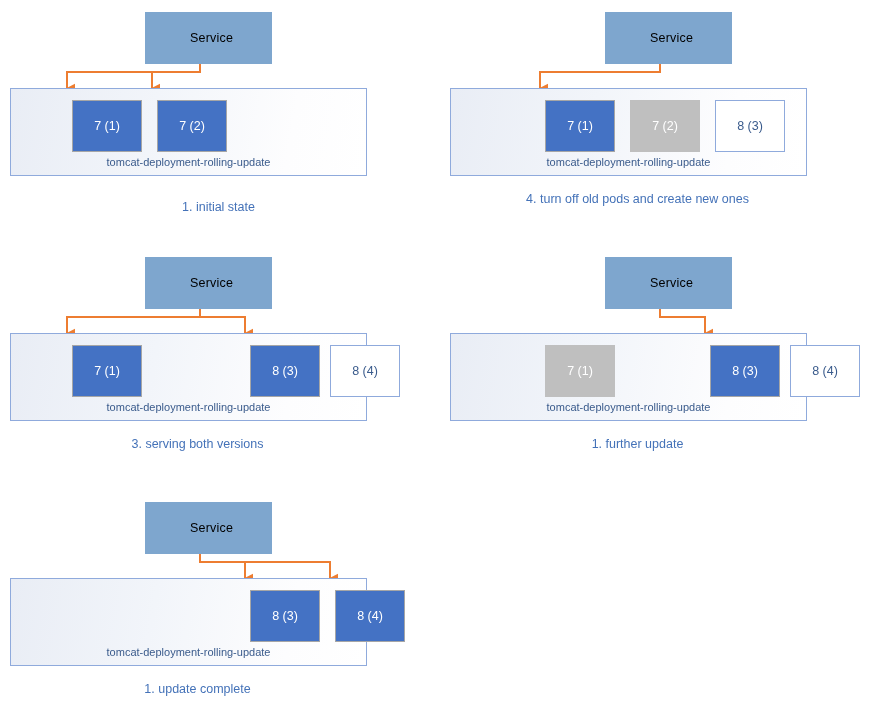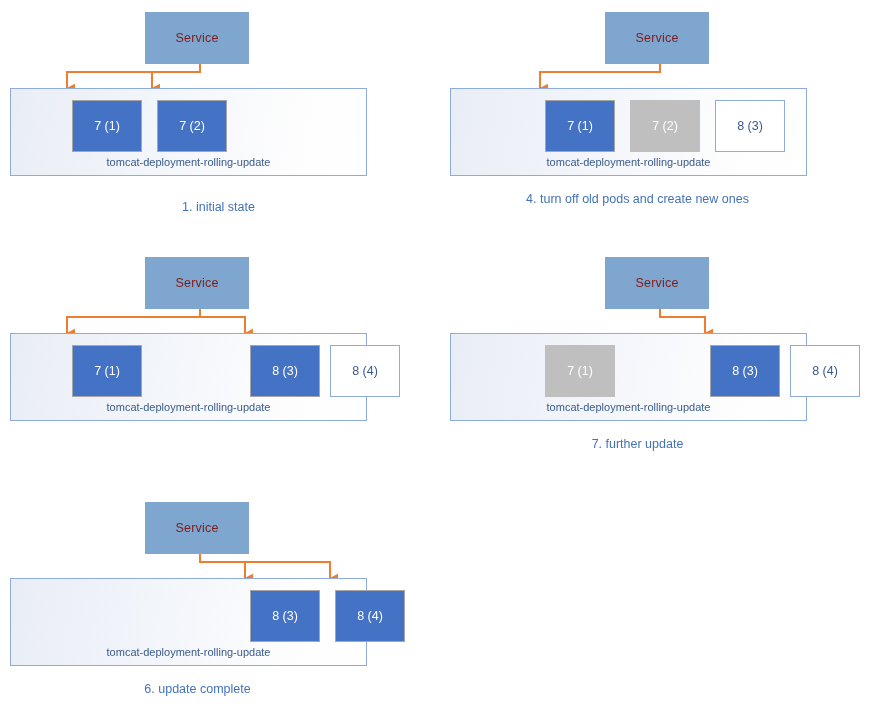--- a/index.html
+++ b/index.html
@@ -17,29 +17,30 @@
 
   .panel {
     position: absolute;
     width: 395px;
     height: 230px;
   }
 
   
   .service-box {
     position: absolute;
-    width: 104px;
+    width: 121px;
     height: 52px;
     background: #7EA6CE;
     display: flex;
     align-items: center;
     justify-content: center;
-    color: #7f1d1d;
+    color: #000000;
     font-size: 12.5px;
     letter-spacing: .2px;
+    padding-left: 6px;
   }
 
   
   .deployment {
     position: absolute;
     left: 10px;
     width: 357px;
     height: 88px;
     border: 1px solid #8FAADC;
     background: linear-gradient(100deg, #E9EDF5 0%, #F2F5FA 40%, #FDFDFE 78%, #FFFFFF 100%);
@@ -189,20 +190,21 @@
   <div class="pod active" style="left:32px; top:100px;">
     <span>7 (1)</span>
   </div>
   <div class="pod active" style="left:210px; top:100px;">
     <span>8 (3)</span>
   </div>
   <div class="pod pending" style="left:290px; top:100px;">
     <span>8 (4)</span>
   </div>
 
+  <div class="caption" style="top:192px;">3. serving both versions</div>
 </div>
 
 <div class="panel" style="left:440px; top:245px;">
   <div class="service-box" style="left:165px; top:12px;">
     <span>Service</span>
   </div>
 
   <svg class="connector" viewBox="0 0 395 230">
     <defs>
       <marker id="ah4" markerWidth="10" markerHeight="9" refX="5" refY="8.2" orient="auto" markerUnits="userSpaceOnUse">
@@ -219,21 +221,21 @@
   <div class="pod terminating" style="left:65px; top:100px;">
     <span>7 (1)</span>
   </div>
   <div class="pod active" style="left:230px; top:100px;">
     <span>8 (3)</span>
   </div>
   <div class="pod pending" style="left:310px; top:100px;">
     <span>8 (4)</span>
   </div>
 
-  <div class="caption" style="top:192px;">7. further update</div>
+  <div class="caption" style="top:192px;">1. further update</div>
 </div>
 
 <div class="panel" style="left:0px; top:490px;">
   <div class="service-box" style="left:145px; top:12px;">
     <span>Service</span>
   </div>
 
   <svg class="connector" viewBox="0 0 395 230">
     <defs>
       <marker id="ah5" markerWidth="10" markerHeight="9" refX="5" refY="8.2" orient="auto" markerUnits="userSpaceOnUse">
@@ -248,14 +250,14 @@
     <div class="deployment-label">tomcat-deployment-rolling-update</div>
   </div>
 
   <div class="pod active" style="left:210px; top:100px;">
     <span>8 (3)</span>
   </div>
   <div class="pod active" style="left:295px; top:100px;">
     <span>8 (4)</span>
   </div>
 
-  <div class="caption" style="top:192px;">6. update complete</div>
+  <div class="caption" style="top:192px;">1. update complete</div>
 </div>
 
 </body></html>

